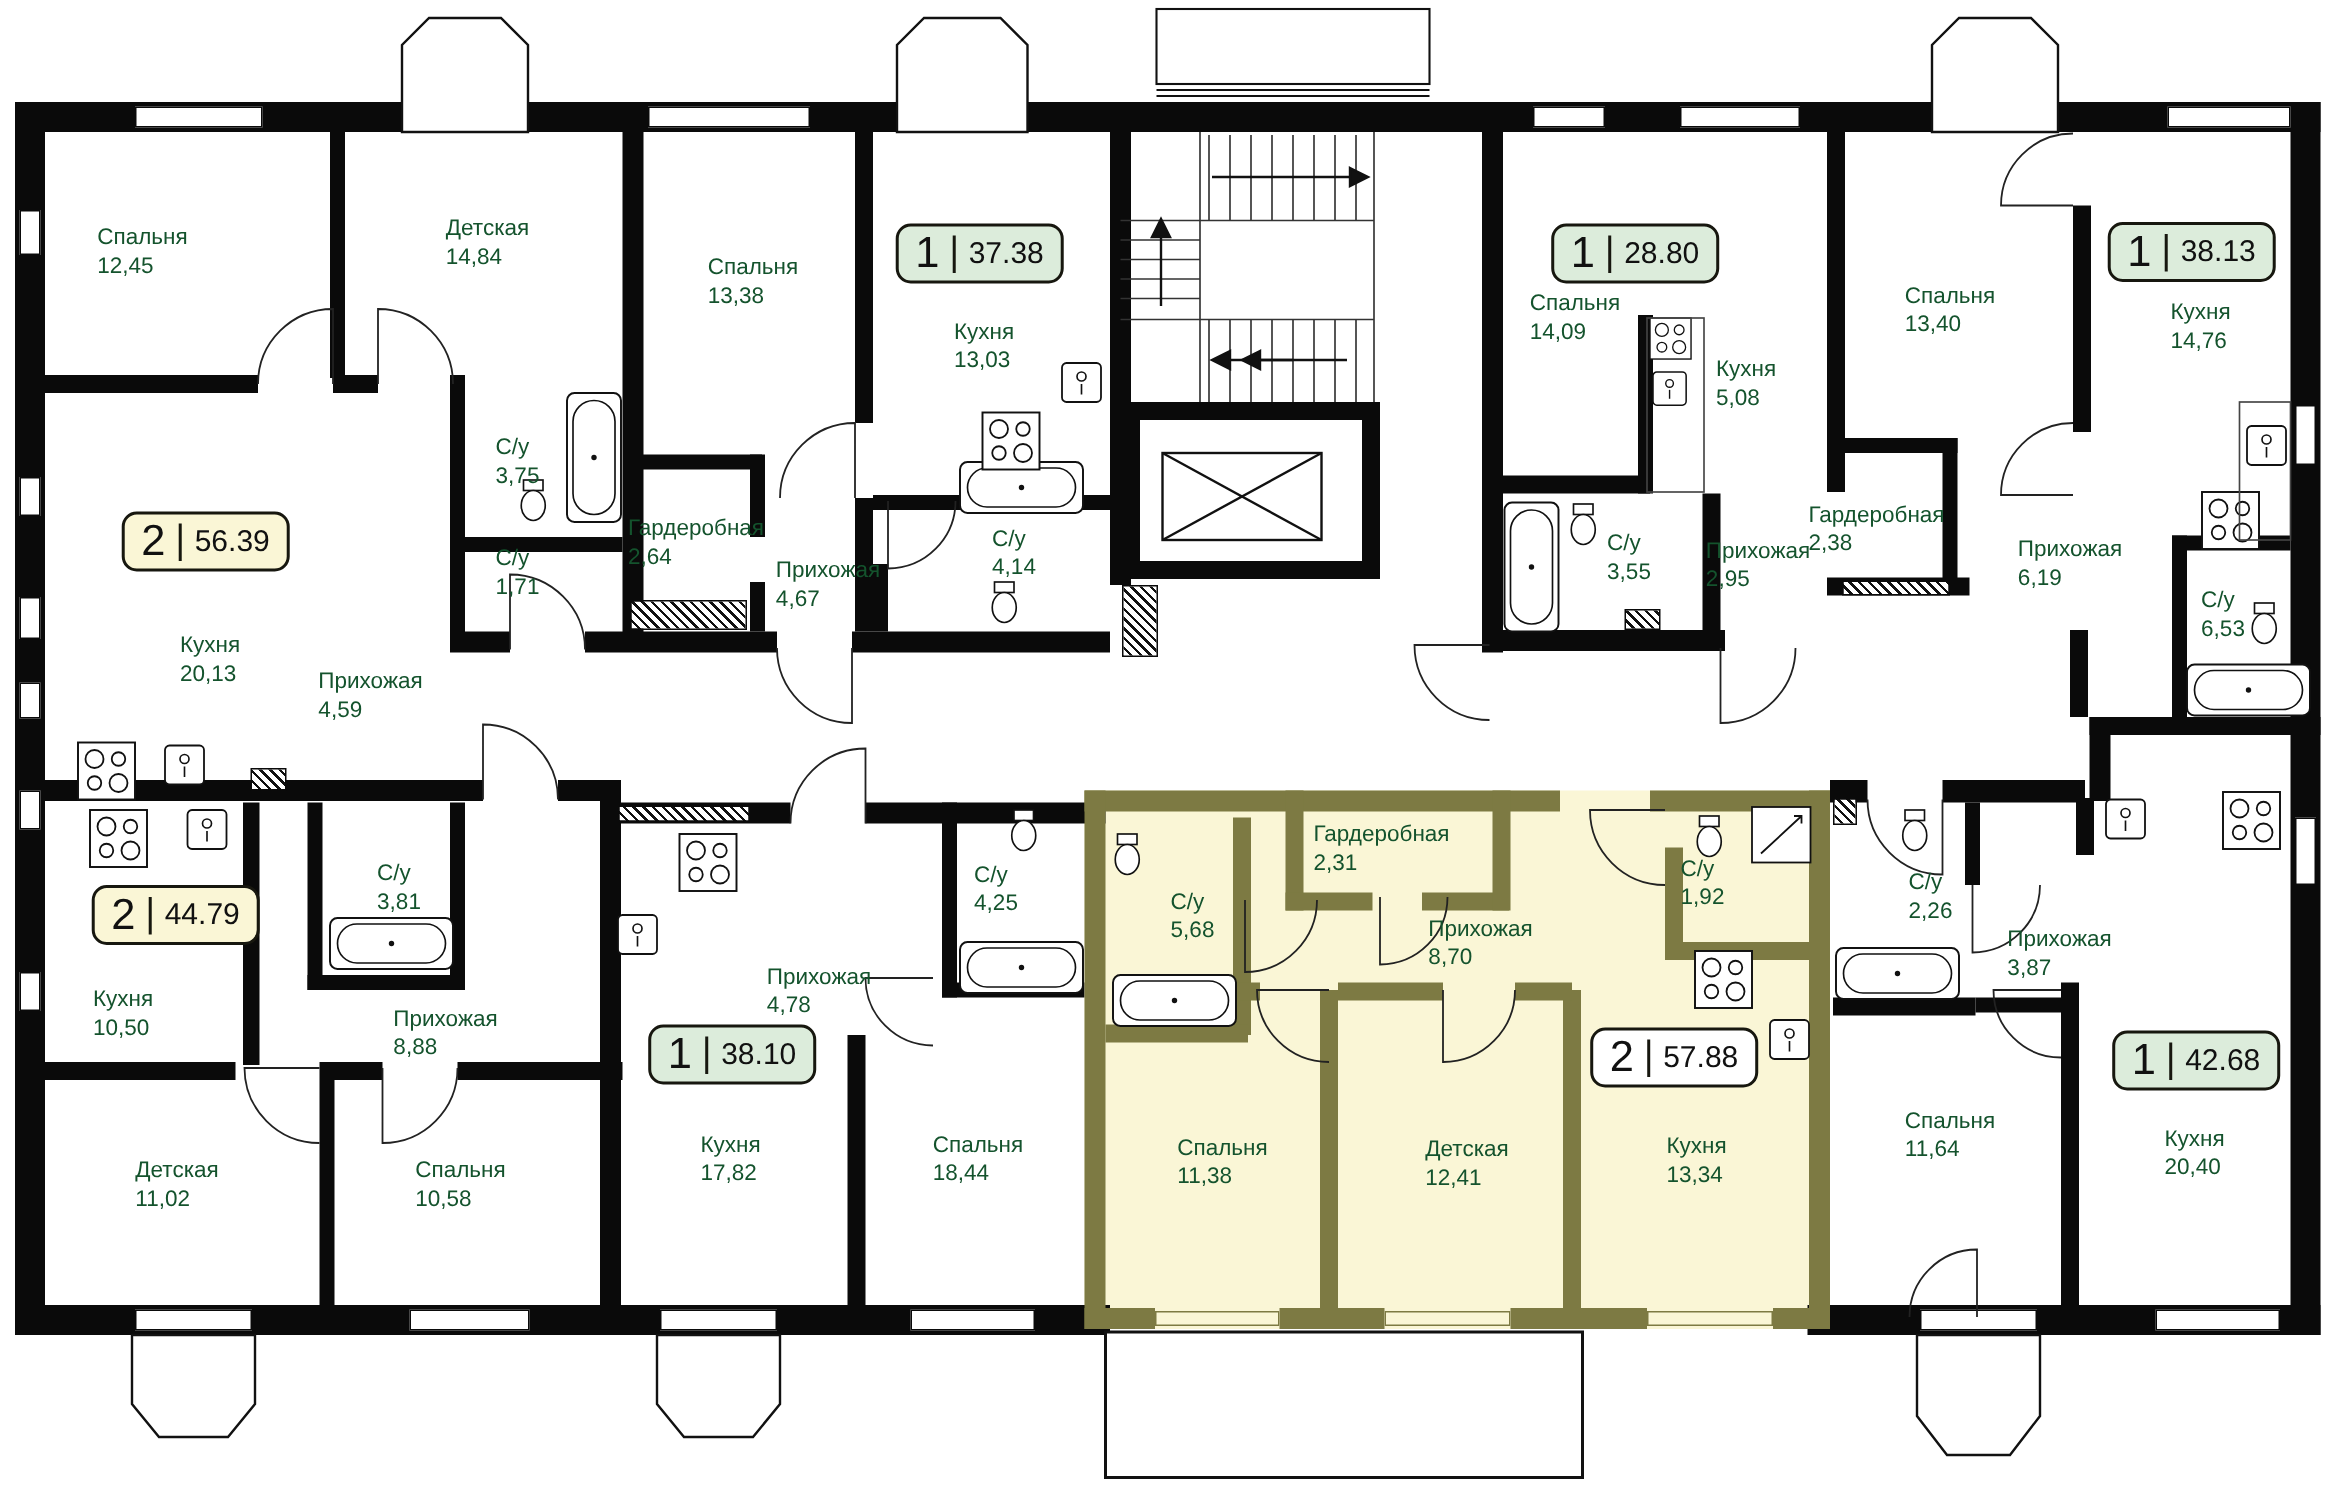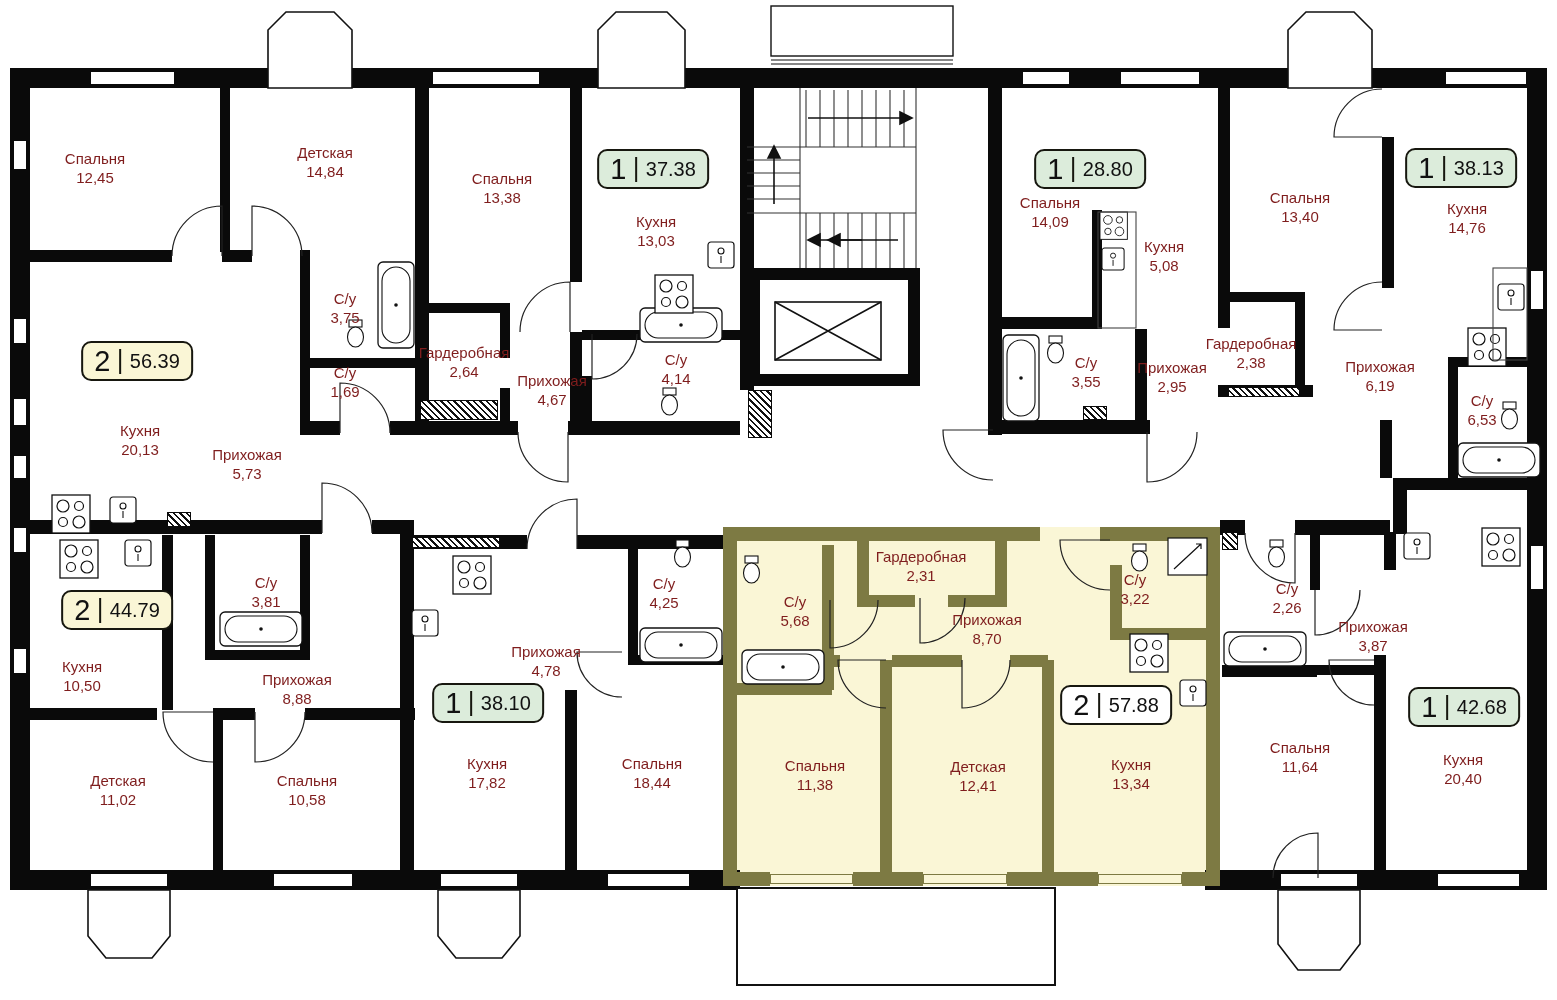--- a/index.html
+++ b/index.html
@@ -5,21 +5,21 @@
   html,body{margin:0;padding:0;background:#fff;}
   .plan{position:relative;width:1557px;height:1000px;background:#fff;overflow:hidden;
         font-family:"Liberation Sans",sans-serif;}
   .w{position:absolute;background:#0a0a0a;}
   .ow{position:absolute;background:#7d7a43;}
   .hl{position:absolute;left:723px;top:527px;width:497px;height:359px;background:#faf6d6;}
   .win{position:absolute;background:#fff;border:1px solid #0a0a0a;box-sizing:border-box;}
   .owin{position:absolute;background:#faf6d6;border:1px solid #7d7a43;box-sizing:border-box;}
   .hx{position:absolute;background:repeating-linear-gradient(45deg,#fff 0 3px,#111 3px 4.6px);
       border:1px solid #0a0a0a;box-sizing:border-box;}
-  .room{position:absolute;transform:translate(-50%,-50%);text-align:center;color:#7f1d1d;
+  .room{position:absolute;transform:translate(-50%,-50%);color:#14532d;
         font-size:15px;line-height:1.28;white-space:nowrap;z-index:30;}
   .badge{position:absolute;transform:translate(-50%,-50%);display:flex;align-items:center;
          border:2.5px solid #17170f;border-radius:10px;padding:2px 11px;height:40px;
          box-sizing:border-box;z-index:40;background:#fff;}
   .badge .n{font-size:29px;color:#111;}
   .badge .sep{width:1.5px;height:25px;background:#17170f;margin:0 9px;}
   .badge .a{font-size:20px;color:#111;}
   .badge.green{background:#dcecdb;}
   .badge.yellow{background:#faf6d6;}
   .badge.white{background:#ffffff;}
@@ -311,29 +311,29 @@
   <div class="room" style="left:325px;top:162px">
       <div>Детская</div>
       <div>14,84</div>
     </div>
   <div class="room" style="left:345px;top:308px">
       <div>С/у</div>
       <div>3,75</div>
     </div>
   <div class="room" style="left:345px;top:382px">
       <div>С/у</div>
-      <div>1,69</div>
+      <div>1,71</div>
     </div>
   <div class="room" style="left:140px;top:440px">
       <div>Кухня</div>
       <div>20,13</div>
     </div>
   <div class="room" style="left:247px;top:464px">
       <div>Прихожая</div>
-      <div>5,73</div>
+      <div>4,59</div>
     </div>
   <div class="room" style="left:502px;top:188px">
       <div>Спальня</div>
       <div>13,38</div>
     </div>
   <div class="room" style="left:656px;top:231px">
       <div>Кухня</div>
       <div>13,03</div>
     </div>
   <div class="room" style="left:464px;top:362px">
@@ -427,21 +427,21 @@
   <div class="room" style="left:921px;top:566px">
       <div>Гардеробная</div>
       <div>2,31</div>
     </div>
   <div class="room" style="left:987px;top:629px">
       <div>Прихожая</div>
       <div>8,70</div>
     </div>
   <div class="room" style="left:1135px;top:589px">
       <div>С/у</div>
-      <div>3,22</div>
+      <div>1,92</div>
     </div>
   <div class="room" style="left:815px;top:775px">
       <div>Спальня</div>
       <div>11,38</div>
     </div>
   <div class="room" style="left:978px;top:776px">
       <div>Детская</div>
       <div>12,41</div>
     </div>
   <div class="room" style="left:1131px;top:774px">

